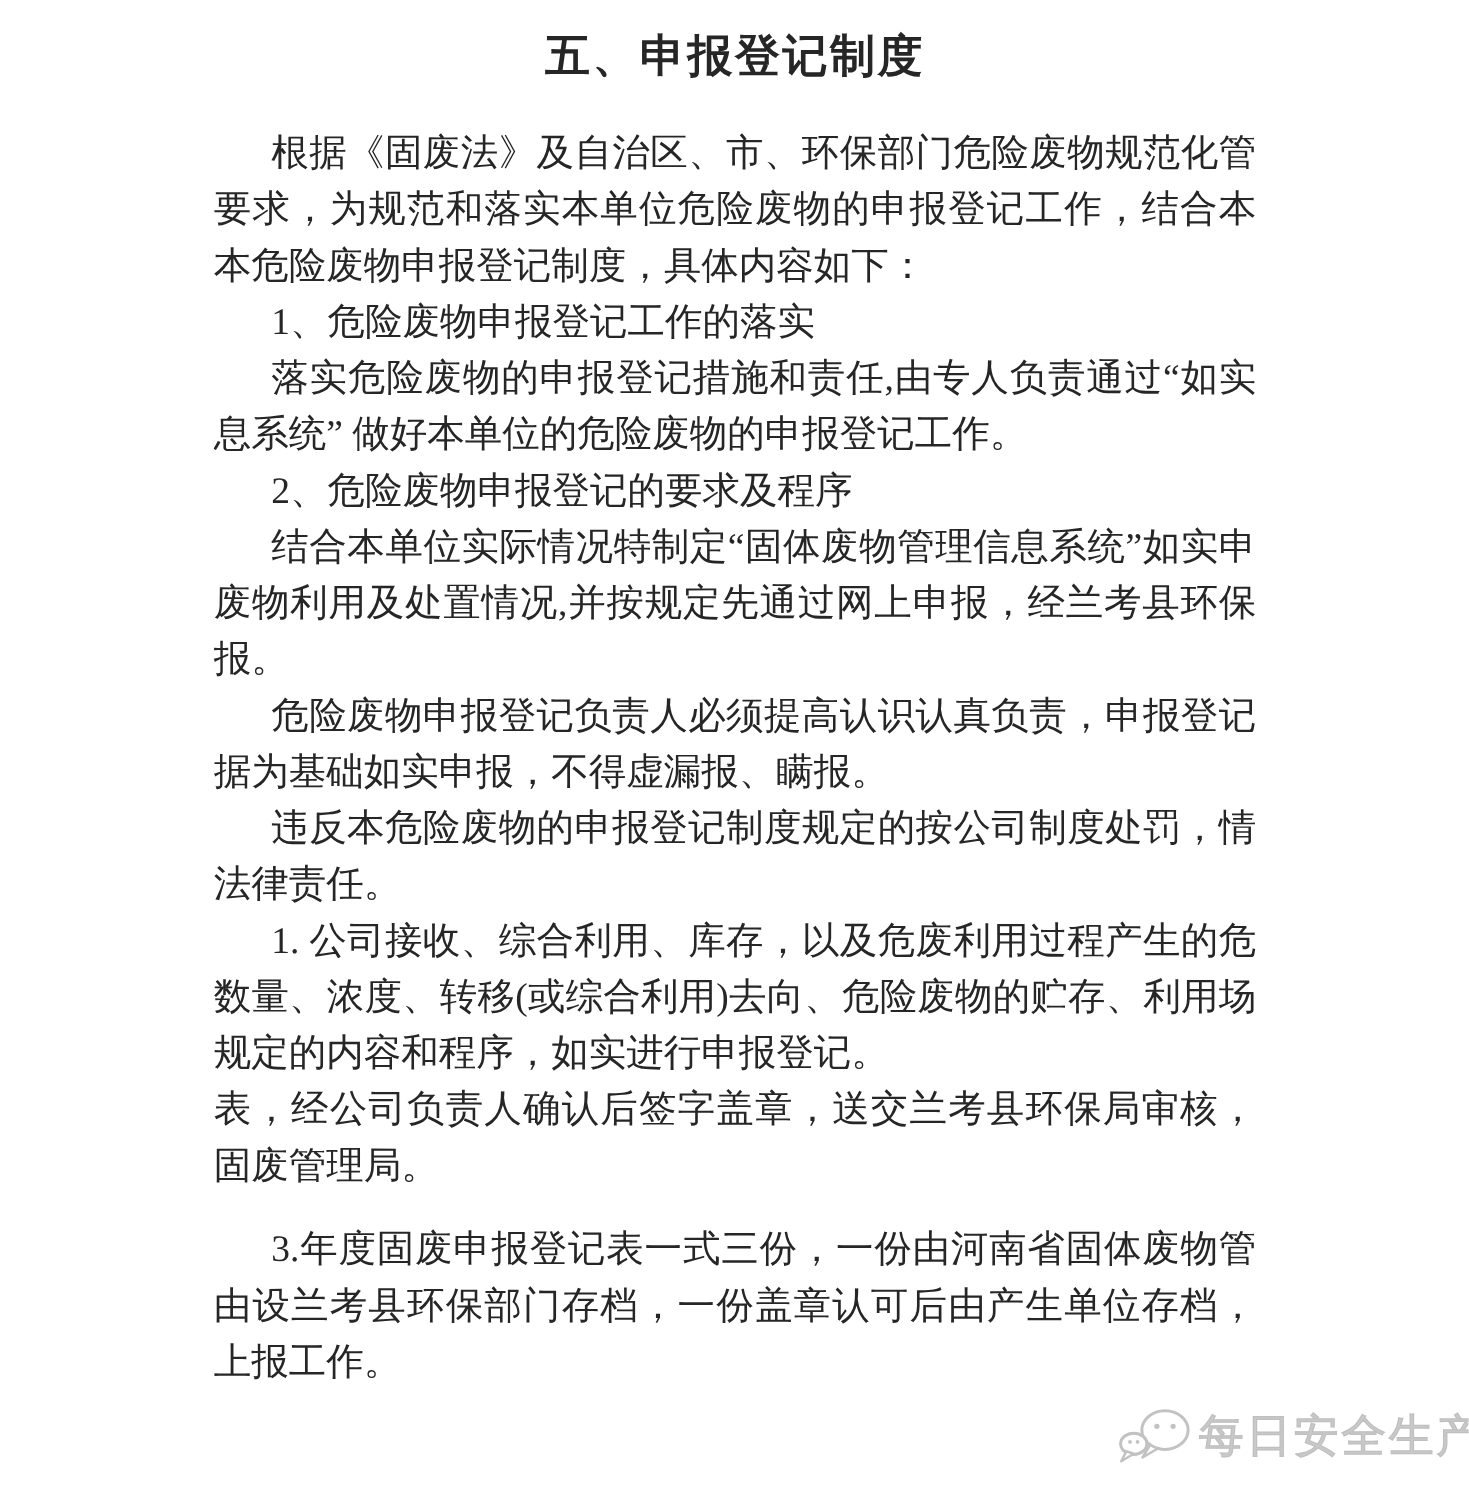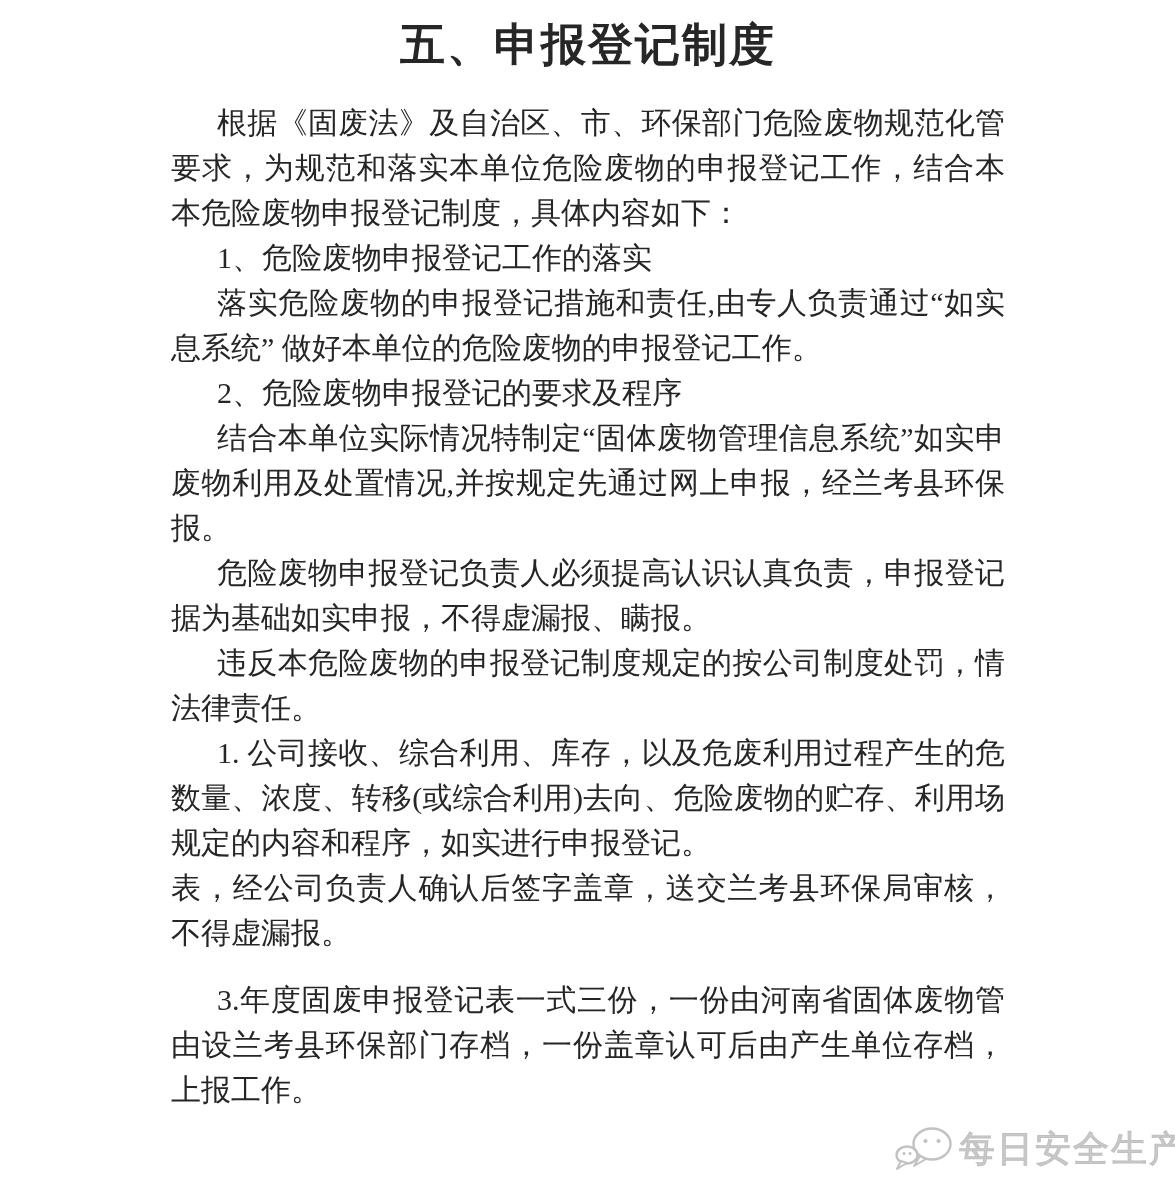--- a/index.html
+++ b/index.html
@@ -16,21 +16,21 @@
     font-family: "Liberation Serif", "DejaVu Serif", serif;
     color: #262626;
   }
   .doc-title {
     position: absolute;
     top: 22px;
     left: 171px;
     width: 834px;
     margin: 0;
     text-align: center;
-    font-size: 45px;
+    font-size: 36px;
     font-weight: 700;
     letter-spacing: 2px;
     line-height: 46px;
   }
   .content {
     position: absolute;
     top: 100px;
     left: 171px;
     width: 834px;
   }
@@ -117,21 +117,21 @@
     </div>
 
     <div class="para">
       <div class="line indent fill">1. 公司接收、综合利用、库存，以及危废利用过程产生的危险废物种类、性质、</div>
       <div class="line fill">数量、浓度、转移(或综合利用)去向、危险废物的贮存、利用场所，严格按照国家</div>
       <div class="line">规定的内容和程序，如实进行申报登记。</div>
     </div>
 
     <div class="para">
       <div class="line fill">表，经公司负责人确认后签字盖章，送交兰考县环保局审核，固体废物管理信息系统</div>
-      <div class="line">不得虚漏报。</div>
+      <div class="line">固废管理局。</div>
     </div>
 
     <div class="para gap-before">
       <div class="line indent fill">3.年度固废申报登记表一式三份，一份由河南省固体废物管理中心存档，一份</div>
       <div class="line fill">由设兰考县环保部门存档，一份盖章认可后由产生单位存档，于每年 2 月底前完成</div>
       <div class="line">上报工作。</div>
     </div>
 
   </div>
 

